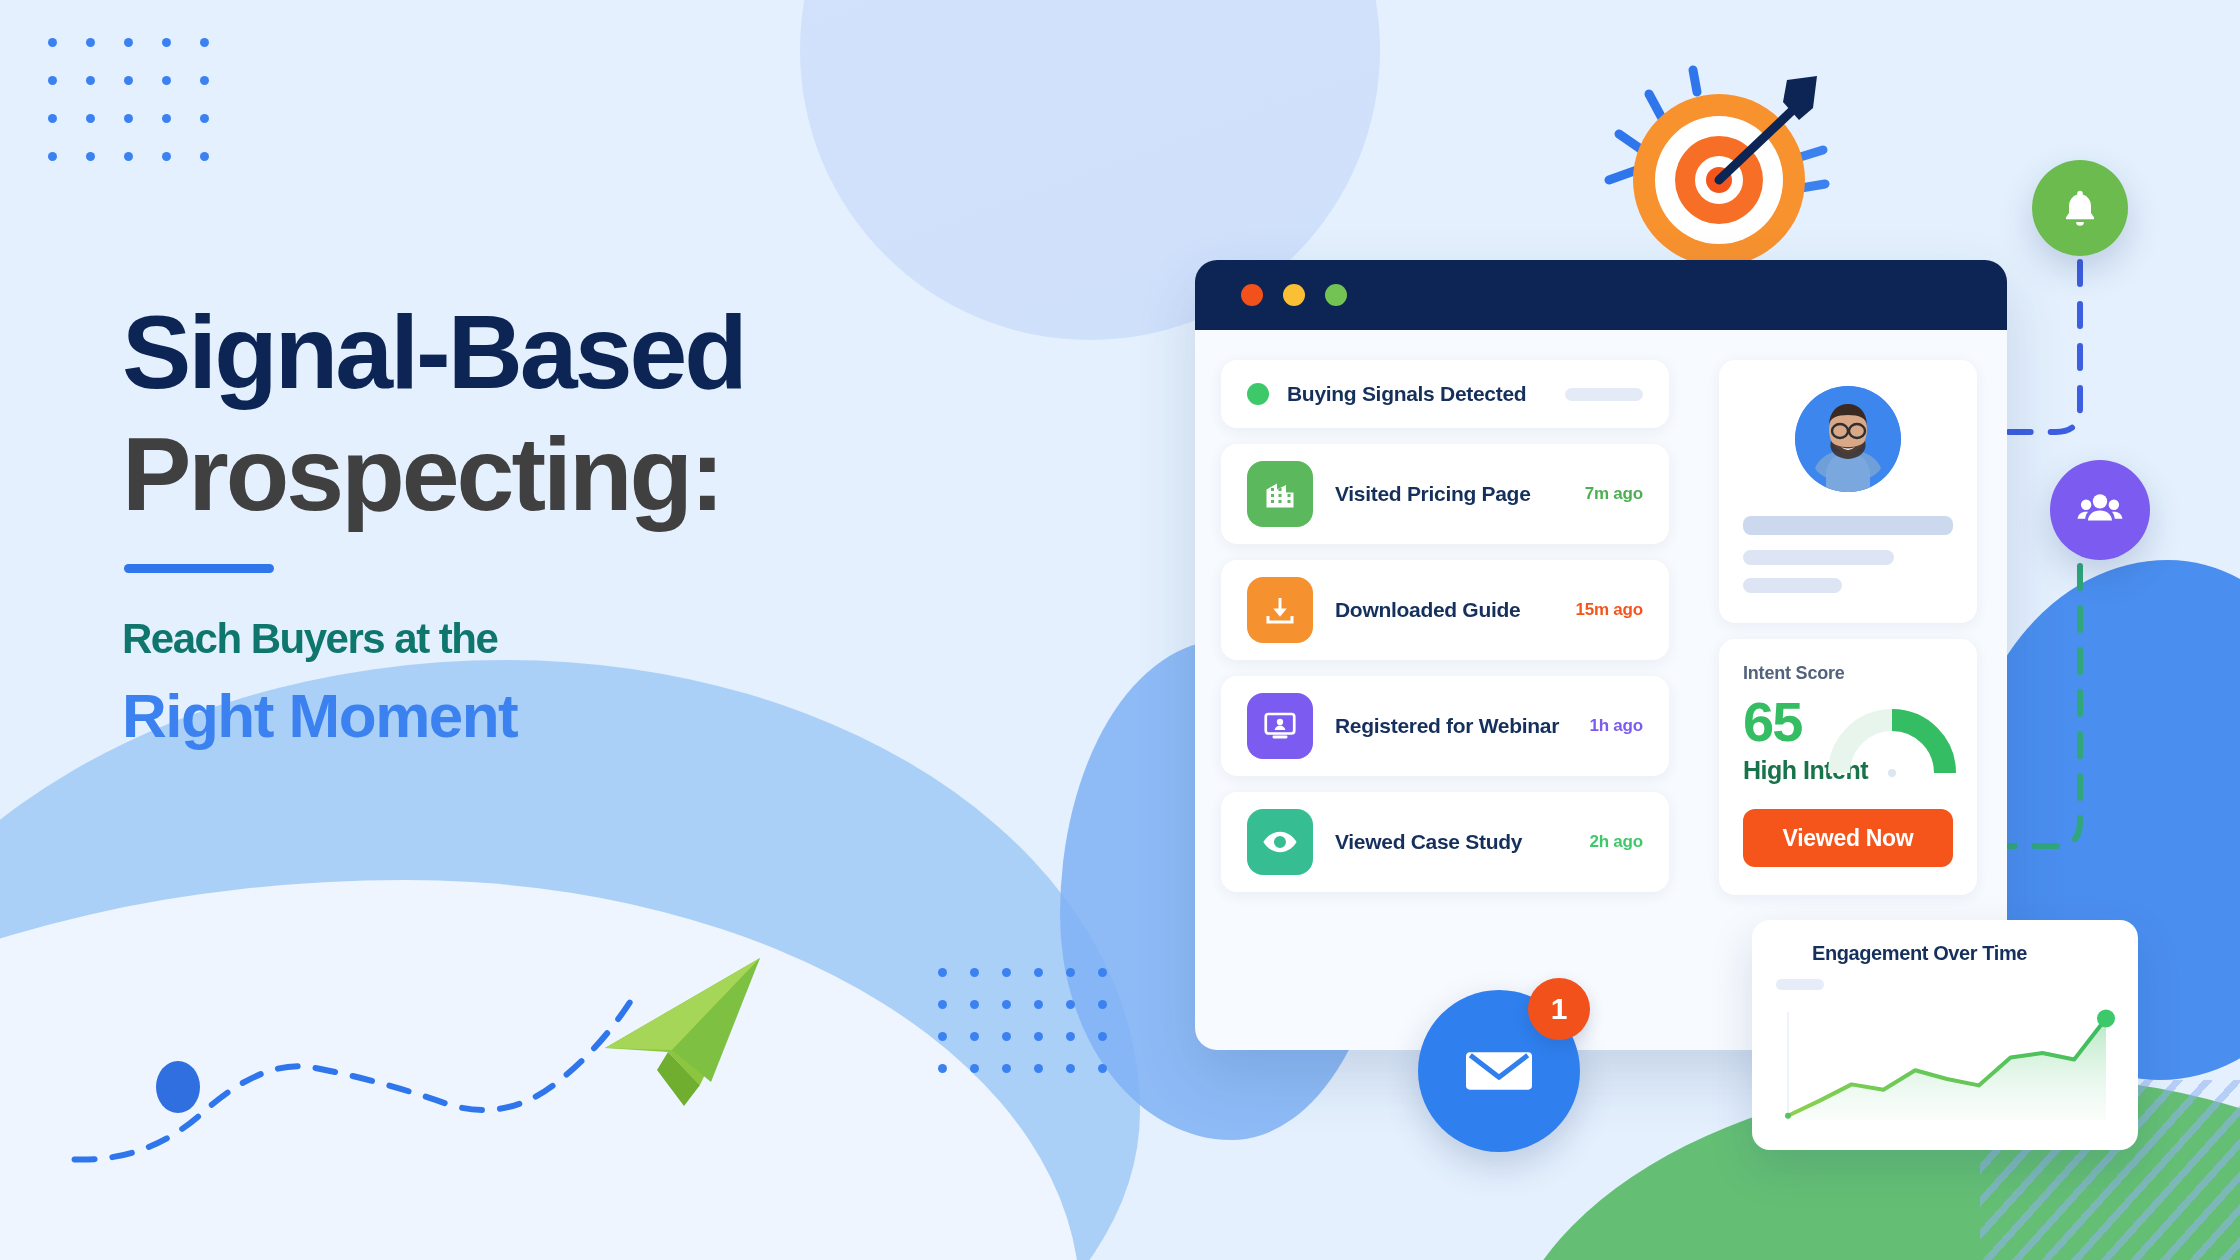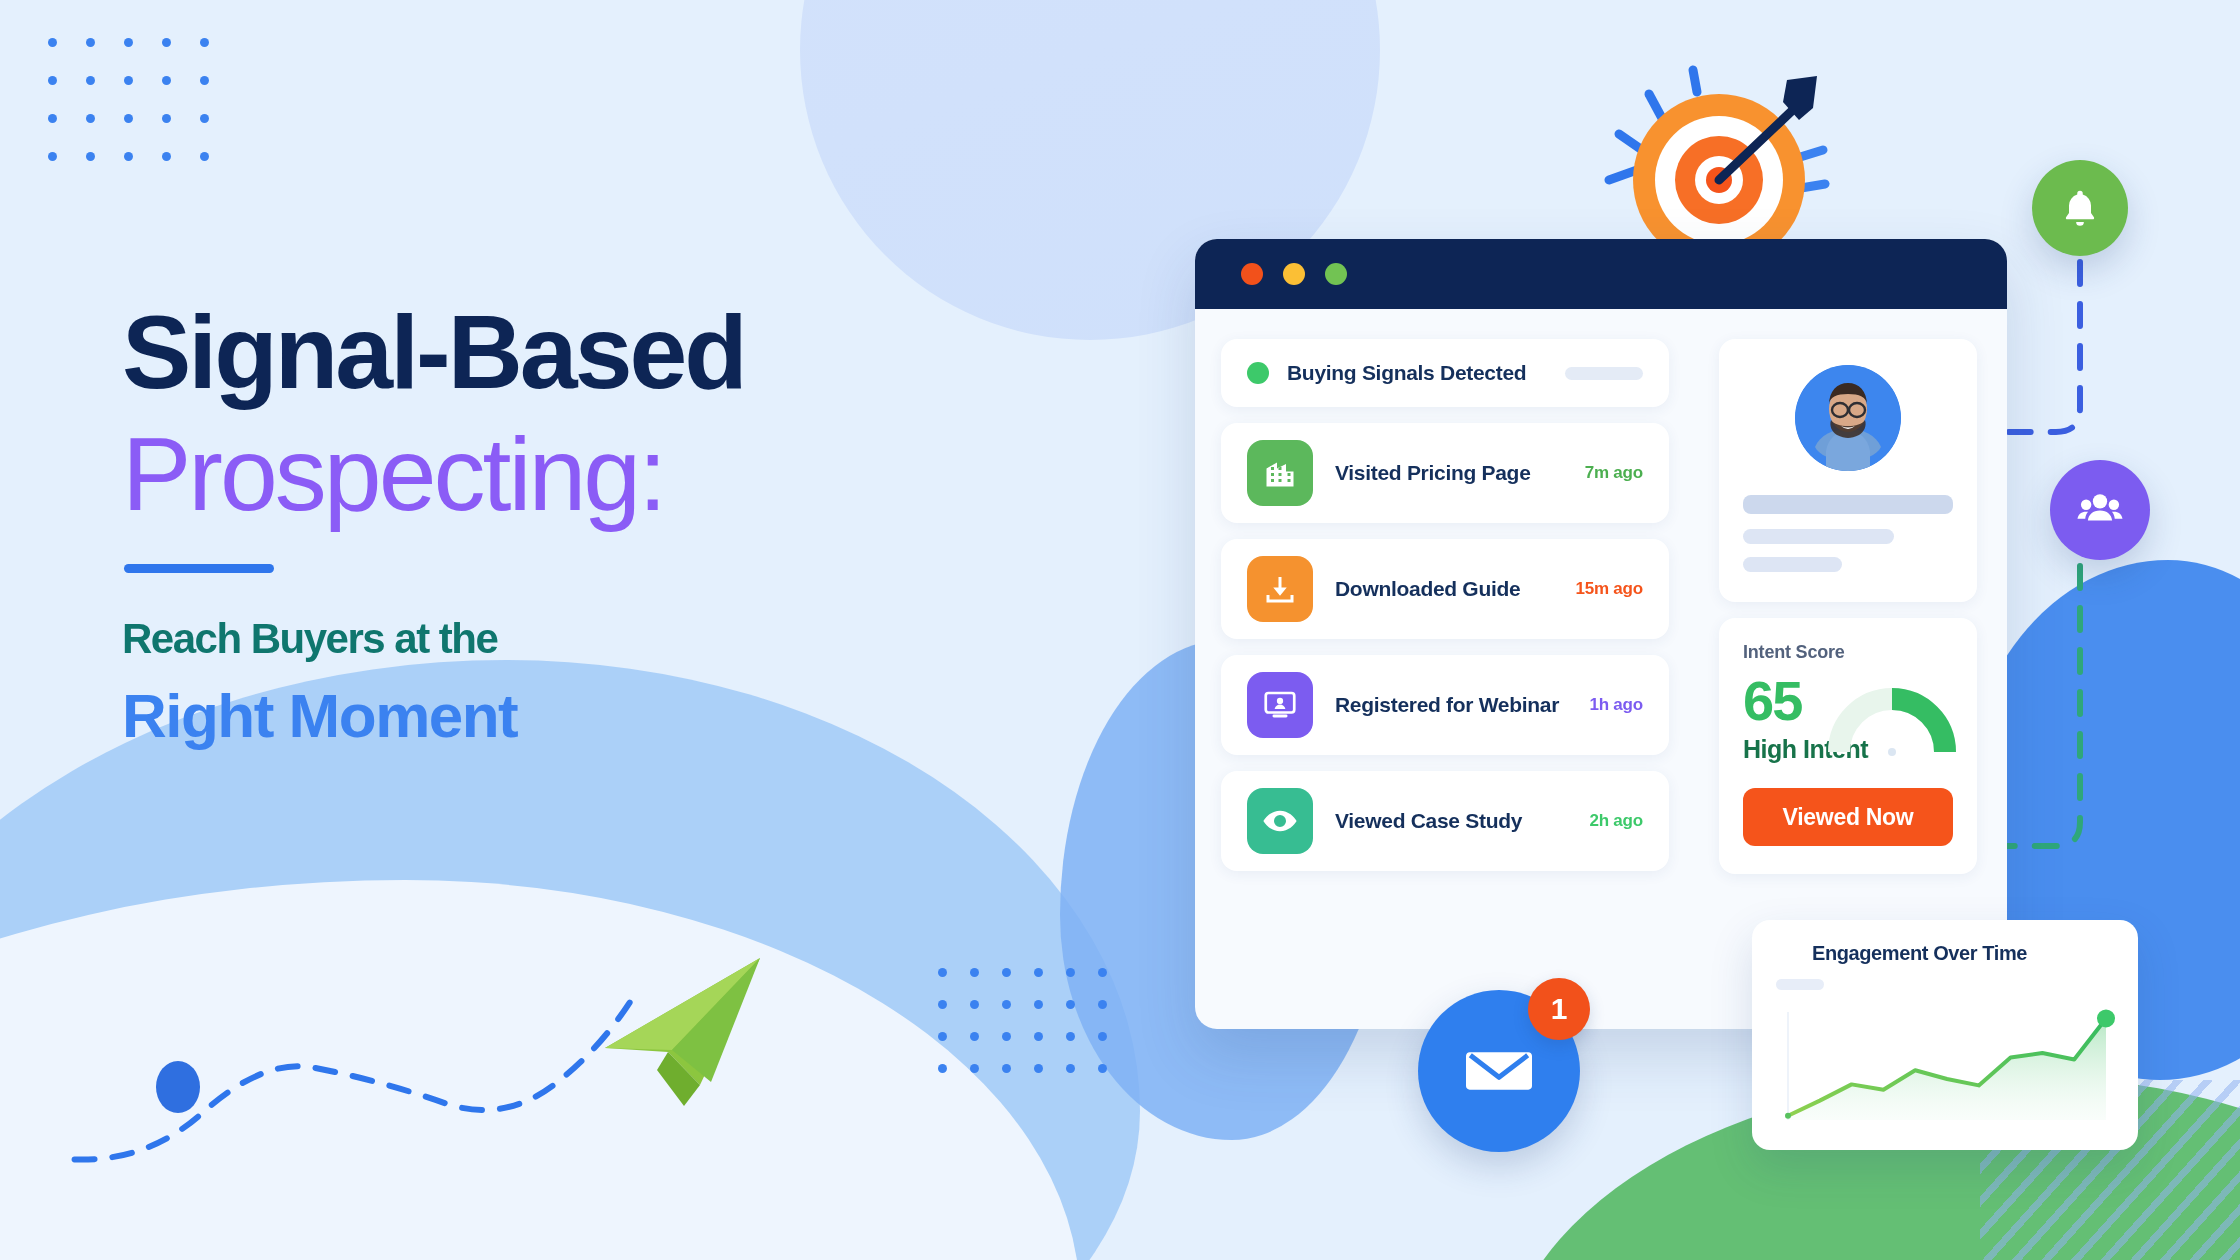--- a/index.html
+++ b/index.html
@@ -64,22 +64,22 @@
     border-radius:50%; background:#3b82f0;
   }
 
   
   .copy { position:absolute; left:122px; top:300px; width:980px; }
   .h-line1 {
     font-size:104px; font-weight:800; letter-spacing:-3px;
     color:#0d2555; line-height:1.0; white-space:nowrap;
   }
   .h-line2 {
-    font-size:104px; font-weight:400; letter-spacing:-3px;
-    color:#8b5cf6; line-height:1.08; margin-top:14px; white-space:nowrap;
+    font-size:104px; font-weight:700; letter-spacing:-3px;
+    color:#404040; line-height:1.08; margin-top:14px; white-space:nowrap;
   }
   .rule {
     width:150px; height:9px; border-radius:6px;
     background:#2f76ec; margin:34px 0 42px 2px;
   }
   .h-sub1 {
     font-size:42px; font-weight:700; letter-spacing:-1.5px;
     color:#0f766e; line-height:1.12; white-space:nowrap;
   }
   .h-sub2 {
@@ -88,21 +88,21 @@
   }
 
   
   .plane-wrap { position:absolute; left:60px; top:930px; width:720px; height:330px; }
 
   
   .target { position:absolute; left:1601px; top:62px; width:230px; height:230px; }
 
   
   .window {
-    position:absolute; left:1195px; top:239px;
+    position:absolute; left:1195px; top:260px;
     width:812px; height:790px;
     border-radius:22px;
     background:#f7fafe;
     box-shadow:0 26px 60px rgba(30,60,120,.16);
     overflow:hidden;
   }
   .titlebar {
     height:70px; background:#0d2555;
     display:flex; align-items:center; padding-left:46px; gap:20px;
   }

